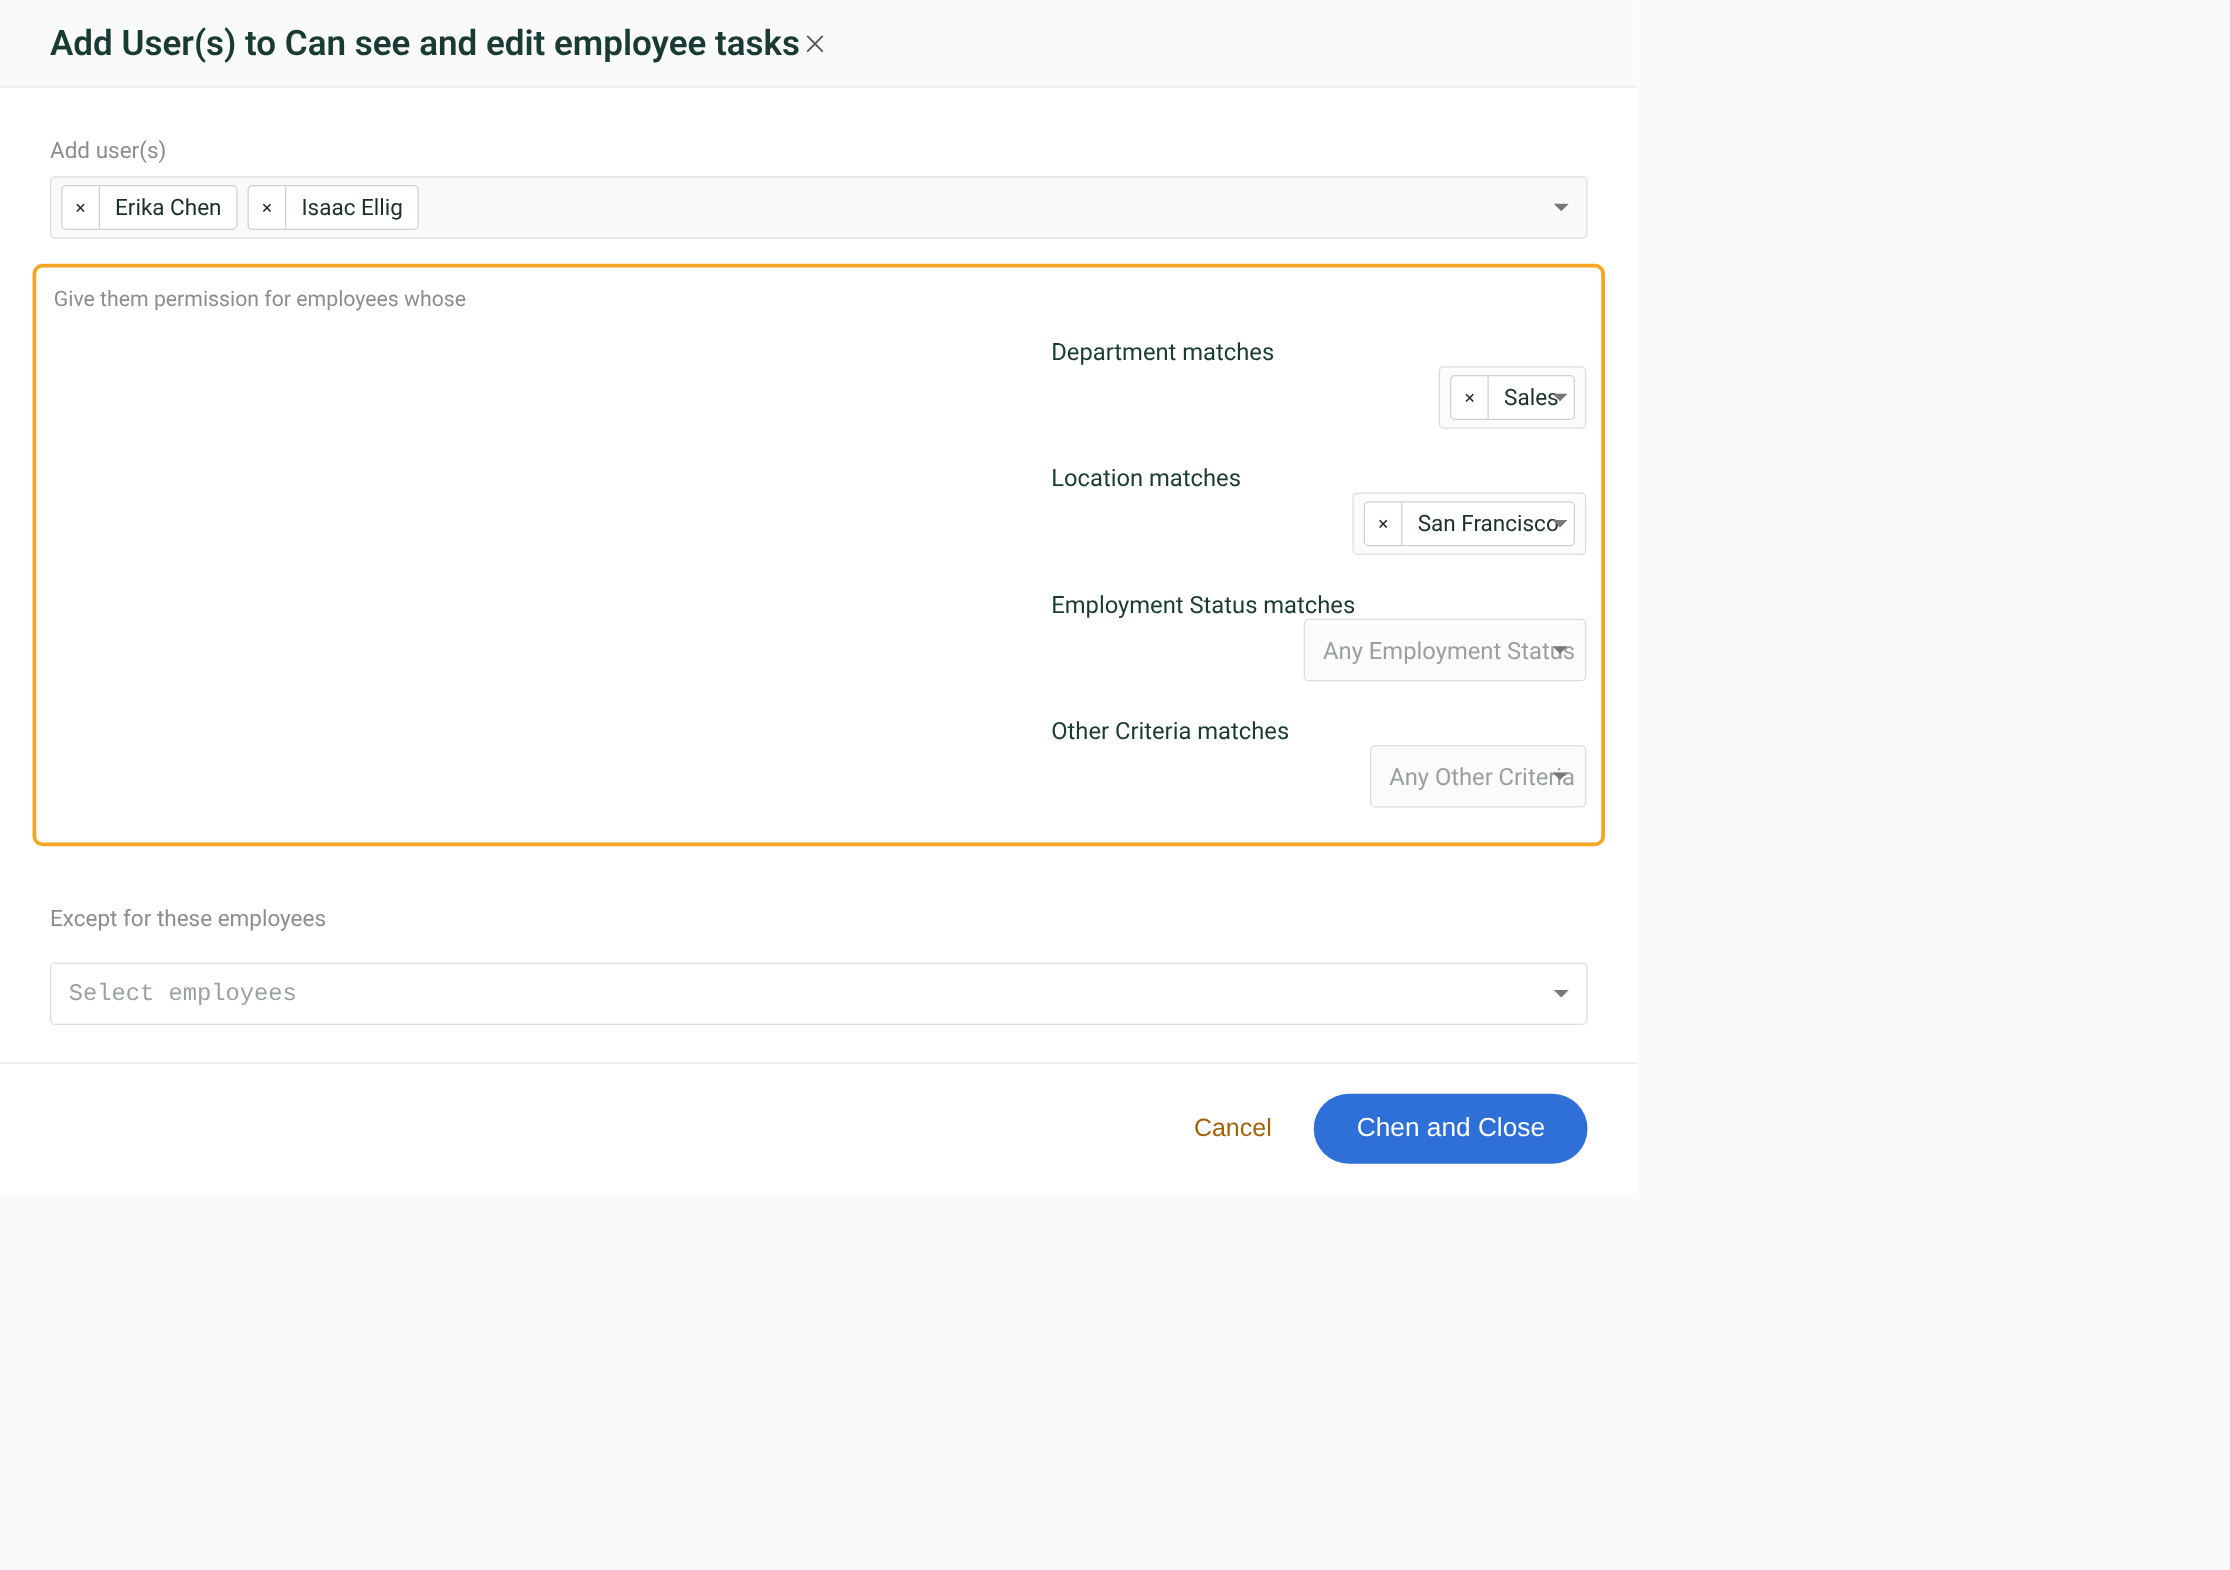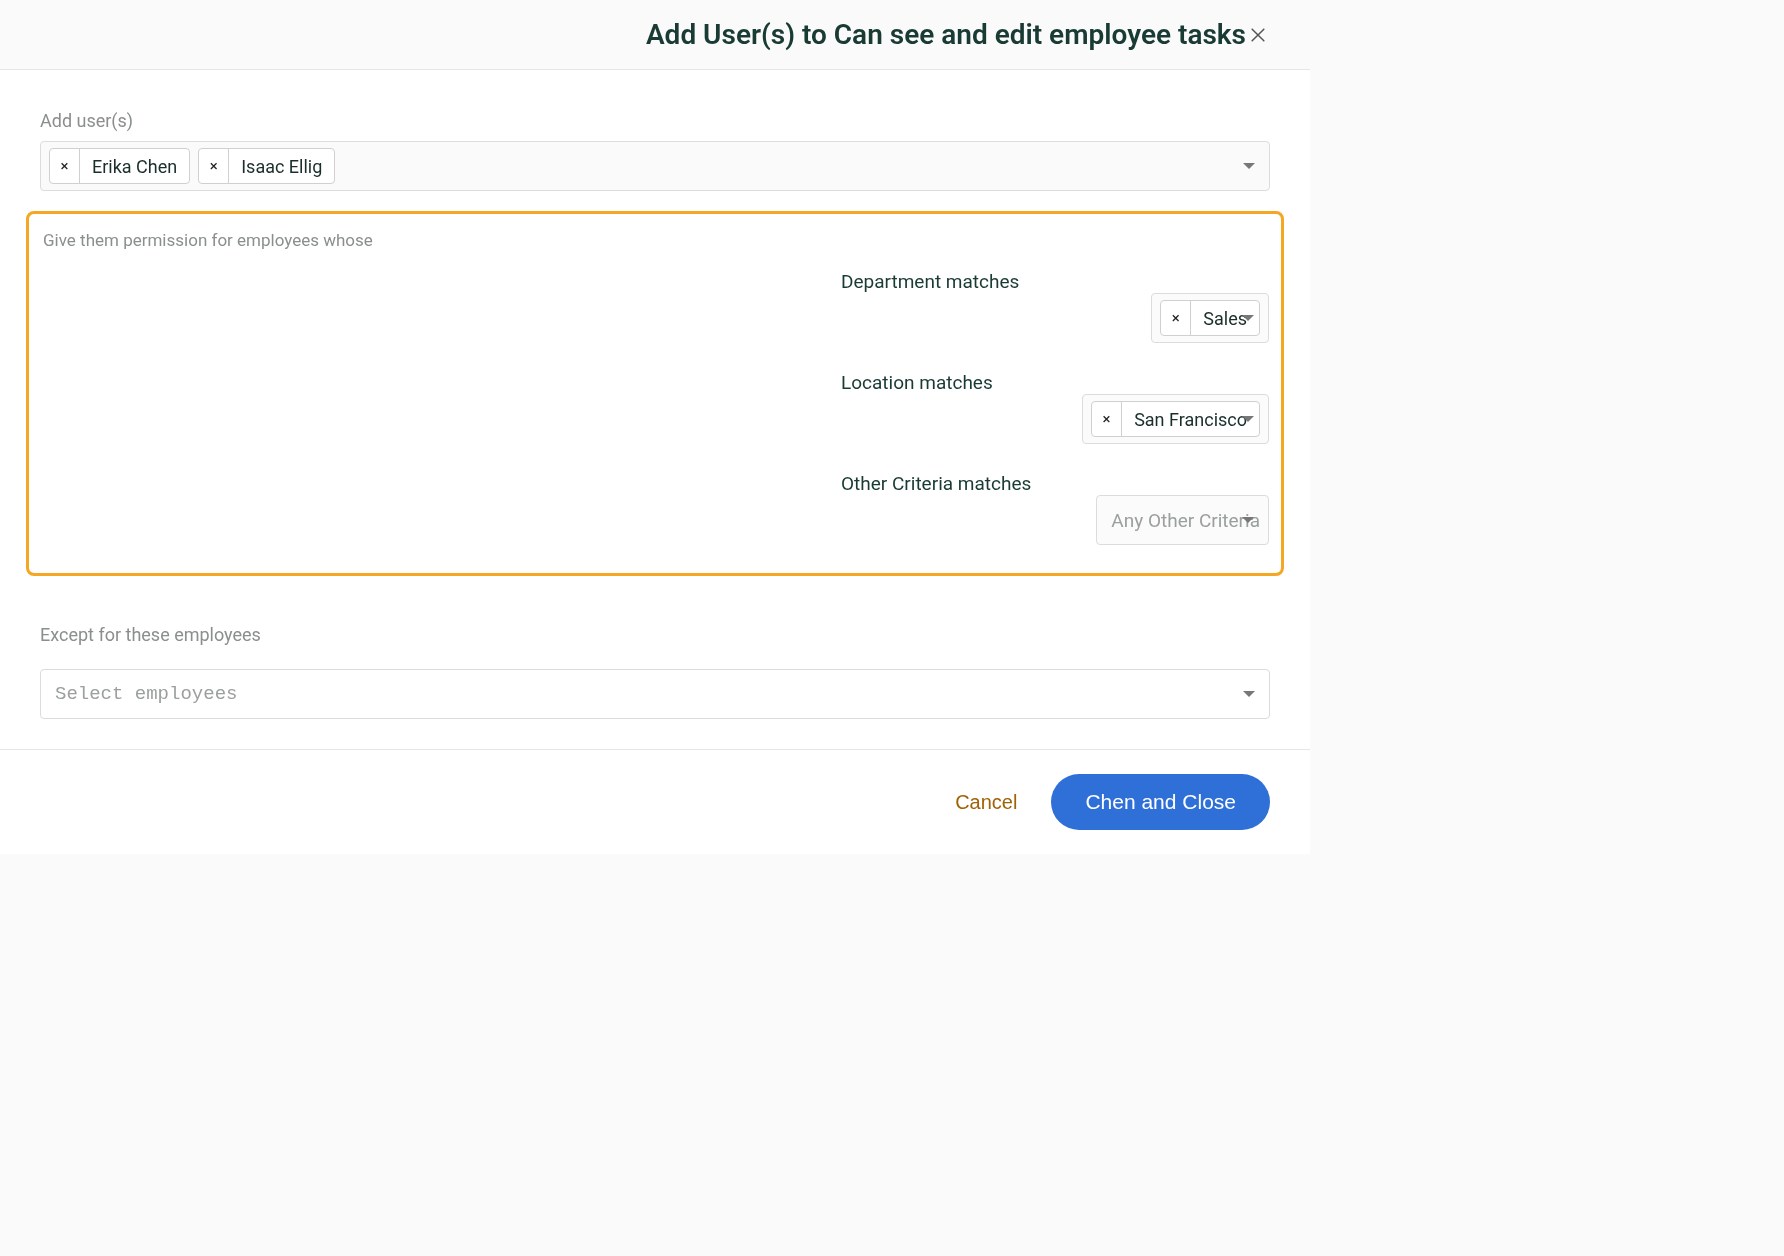--- a/index.html
+++ b/index.html
@@ -10,21 +10,21 @@
     color: #1a2e2a;
   }
   .modal {
     width: 1310px;
     margin: 0;
     background: #fff;
   }
   .modal-header {
     display: flex;
     align-items: center;
-    justify-content: flex-end;
+    justify-content: flex-start;
     padding: 18px 40px 18px 40px;
     border-bottom: 1px solid #e6e6e6;
     background: #fafafa;
   }
   .modal-title {
     font-size: 28px;
     font-weight: 600;
     color: #1a3b34;
   }
   .close-btn {
@@ -249,20 +249,27 @@
         <div class="criteria-label">Location matches</div>
         <div class="criteria-select">
           <div class="chip">
             <div class="remove">×</div>
             <div class="label">San Francisco</div>
           </div>
           <div class="caret"></div>
         </div>
       </div>
 
+      <div class="criteria-row">
+        <div class="criteria-label">Employment Status matches</div>
+        <div class="criteria-select">
+          <span class="placeholder">Any Employment Status</span>
+          <div class="caret"></div>
+        </div>
+      </div>
 
       <div class="criteria-row">
         <div class="criteria-label">Other Criteria matches</div>
         <div class="criteria-select">
           <span class="placeholder">Any Other Criteria</span>
           <div class="caret"></div>
         </div>
       </div>
 
     </div>

